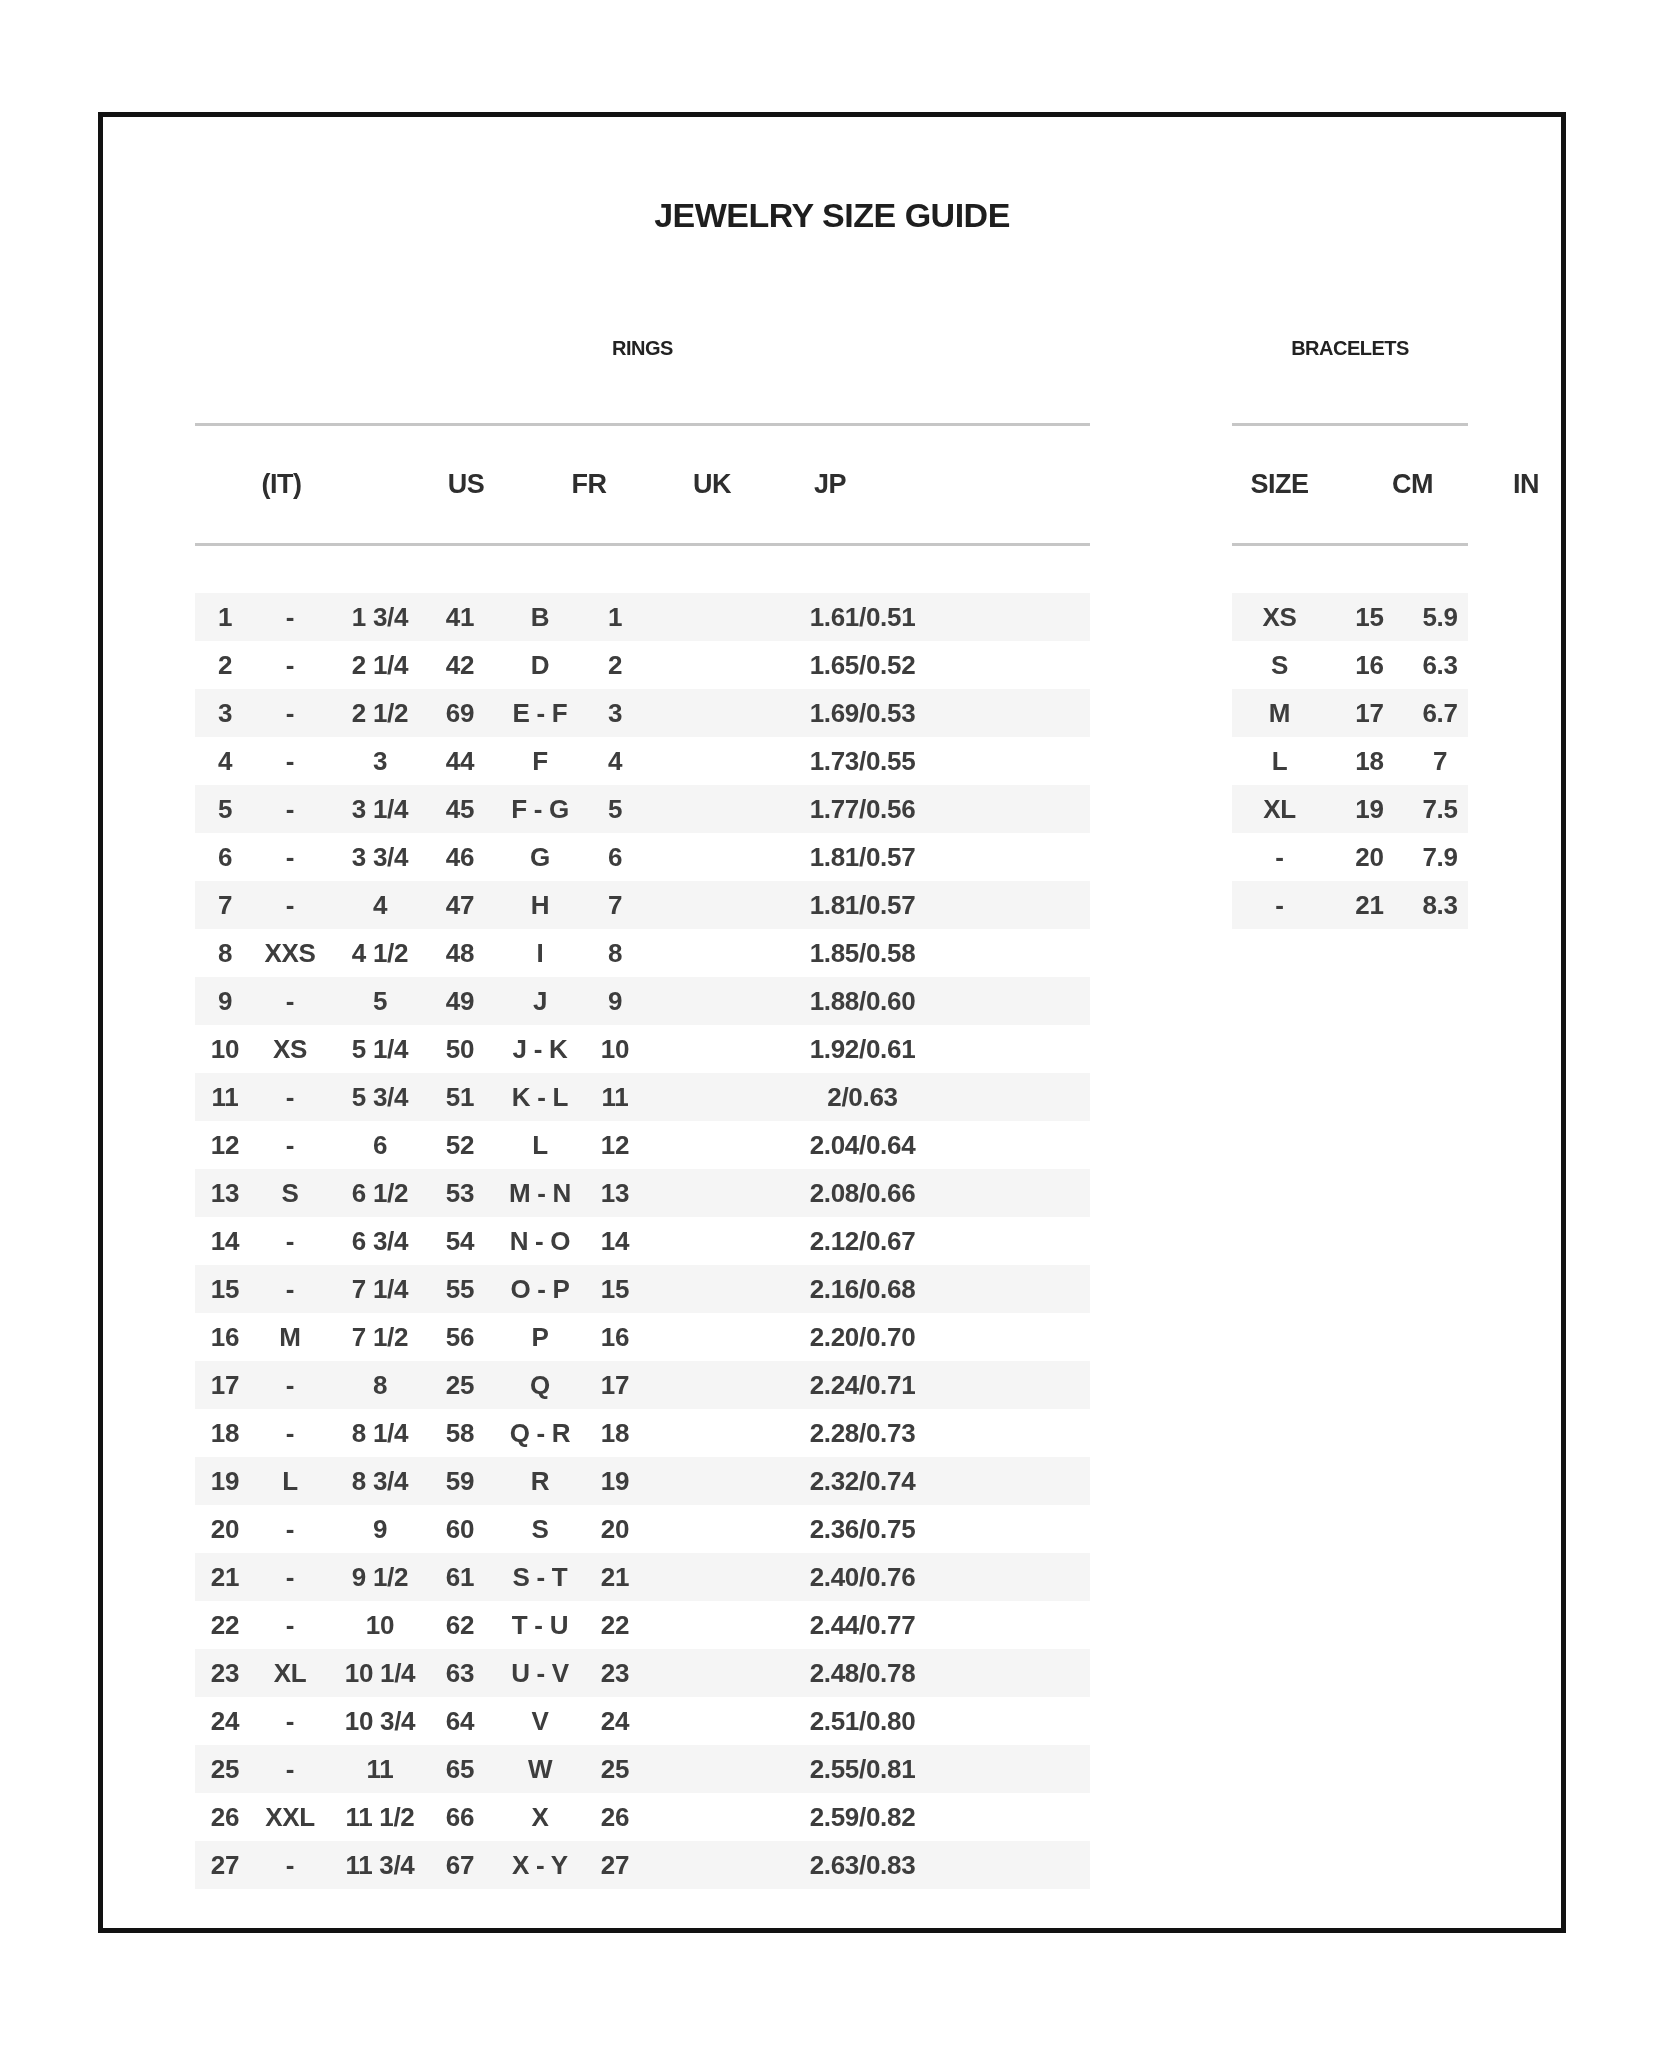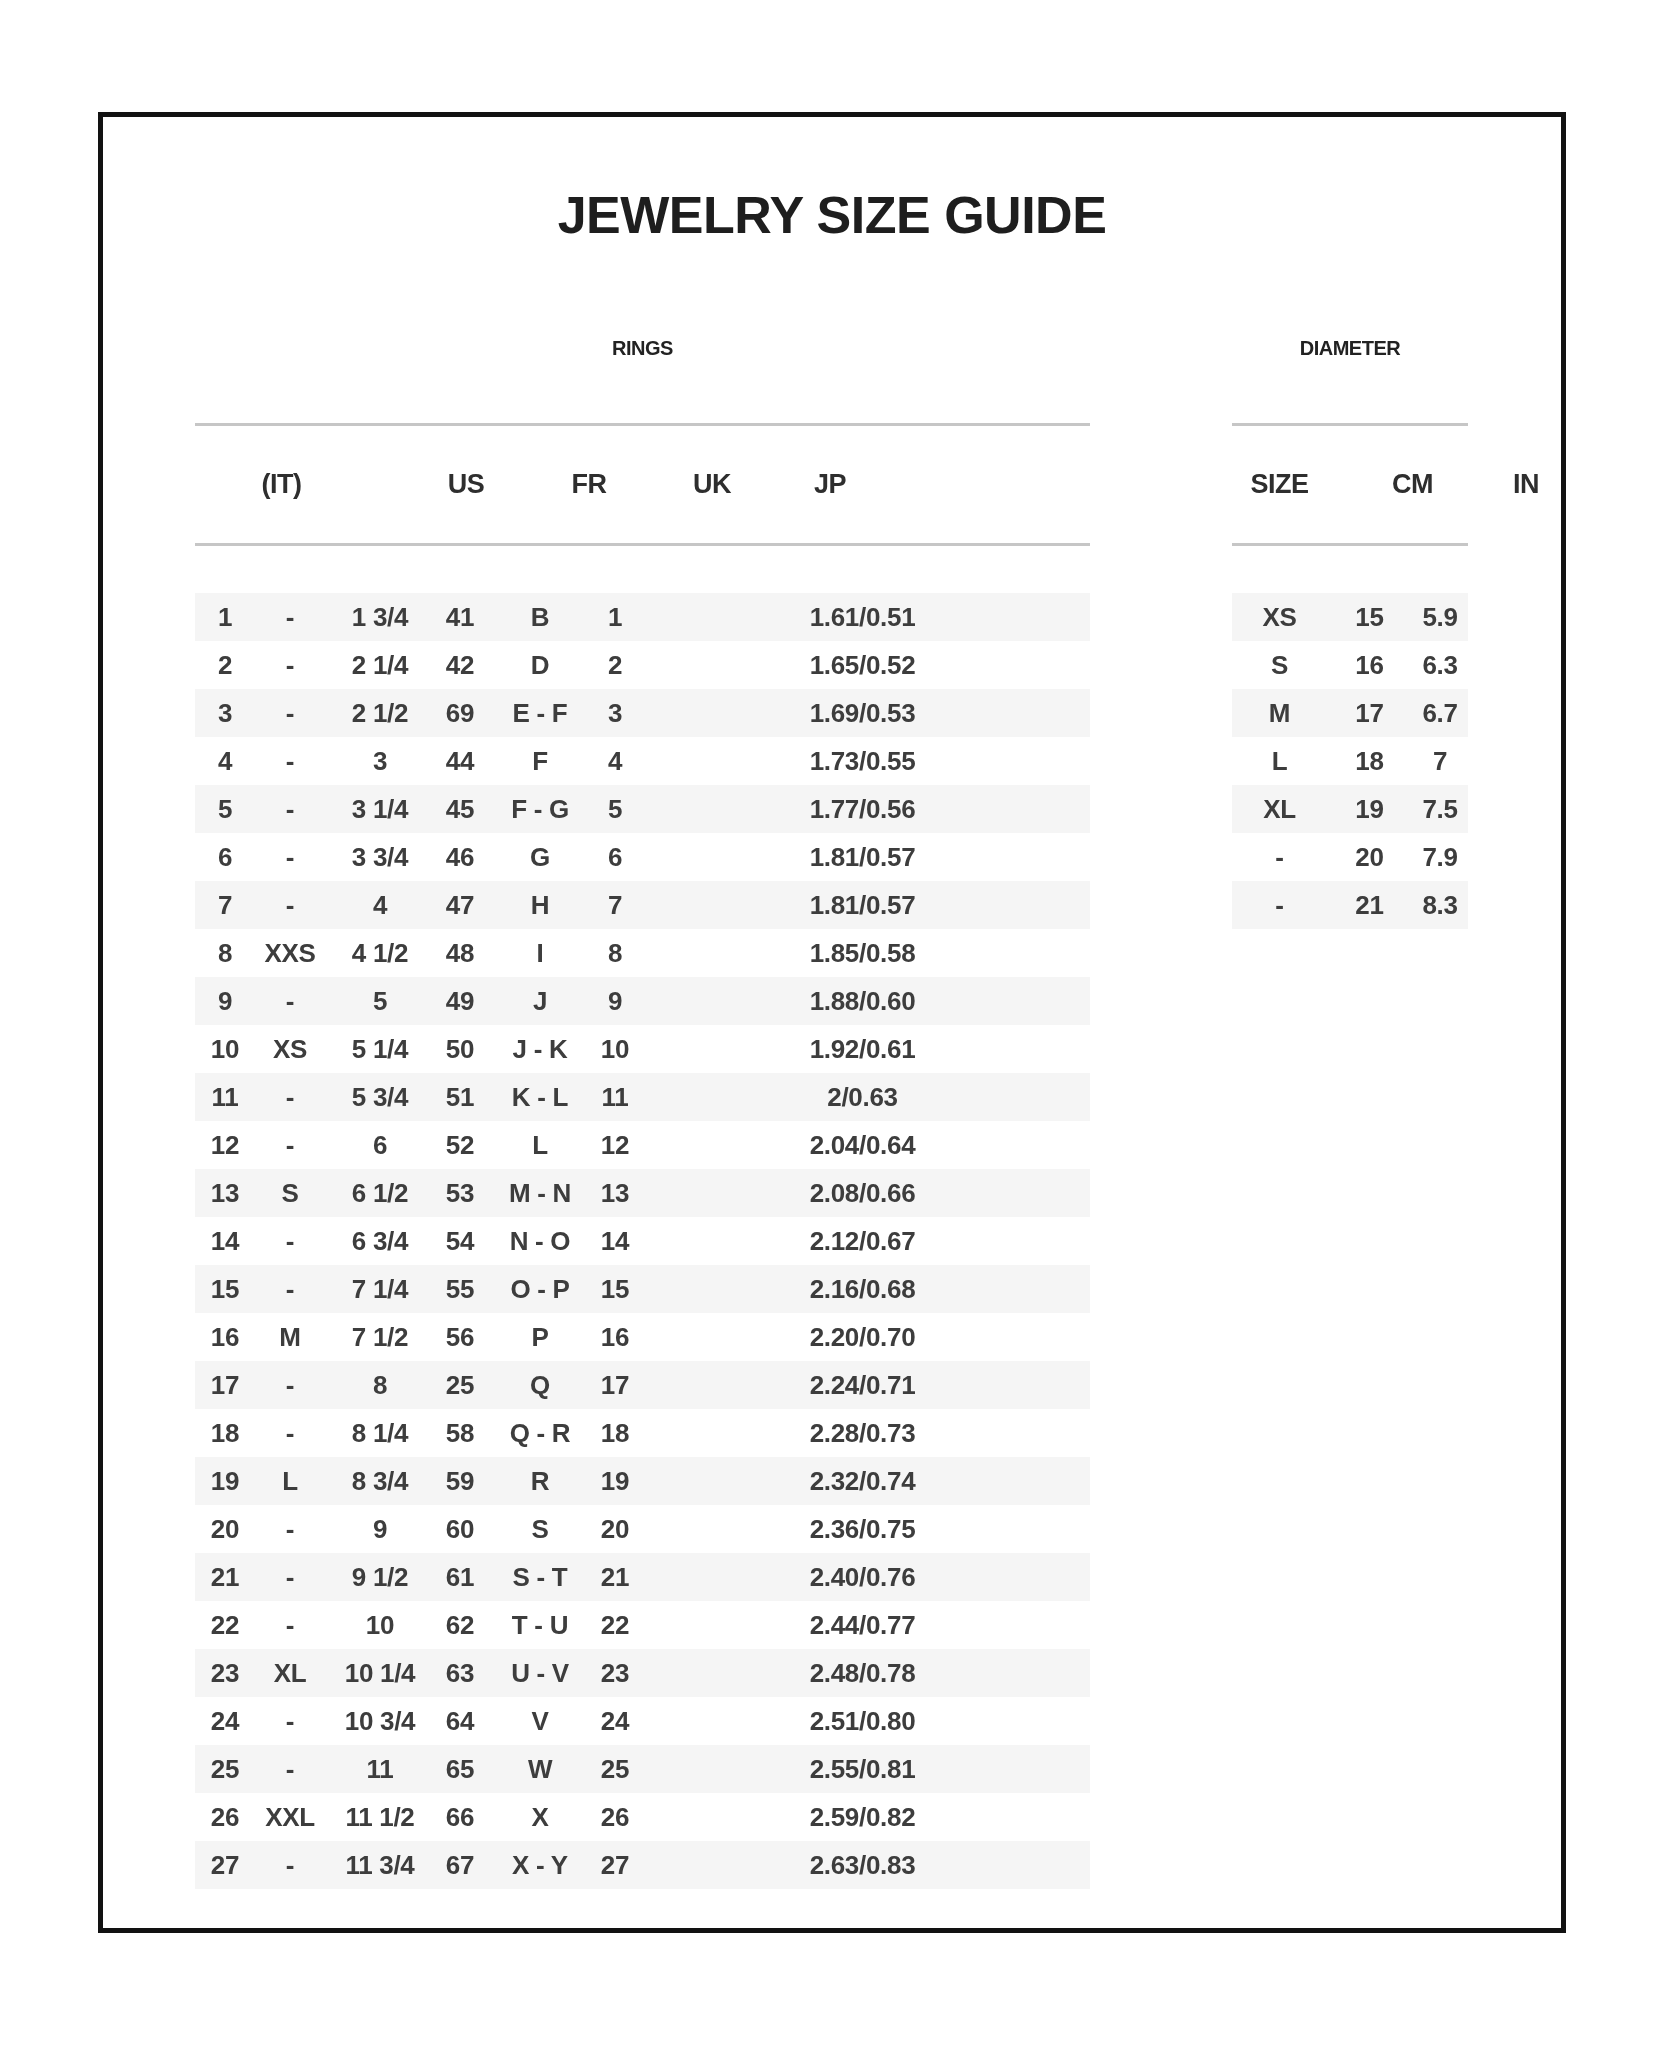--- a/index.html
+++ b/index.html
@@ -17,21 +17,21 @@
     position: absolute; left: 98px; top: 112px;
     width: 1468px; height: 1821px;
     border: 5px solid #121212;
     background: #ffffff;
   }
 
   .title {
     position: absolute; left: 98px; top: 184px;
     width: 1468px; height: 62px;
     text-align: center; line-height: 62px;
-    font-size: 52px; font-weight: 700; color: #1e1e1e;
+    font-size: 34px; font-weight: 700; color: #1e1e1e;
     letter-spacing: -0.5px;
   }
 
   .section-label {
     position: absolute; top: 328px; height: 40px;
     text-align: center; line-height: 40px;
     font-size: 20px; font-weight: 700; color: #222222;
     letter-spacing: -0.5px;
   }
   .rings-label { left: 195px; width: 895px; }
@@ -70,21 +70,21 @@
 </style>
 </head>
 <body>
 
 <div class="page">
   <div class="frame"></div>
 
   <div class="title">JEWELRY SIZE GUIDE</div>
 
   <div class="section-label rings-label">RINGS</div>
-  <div class="section-label bracelets-label">DIAMETER</div>
+  <div class="section-label bracelets-label">BRACELETS</div>
 
   <div class="table rings-table">
     <div class="rule"></div>
     <div class="header-row">
       <div class="hcell it">(IT)</div>
       <div class="hcell">US</div>
       <div class="hcell">FR</div>
       <div class="hcell">UK</div>
       <div class="hcell">JP</div>
     </div>

